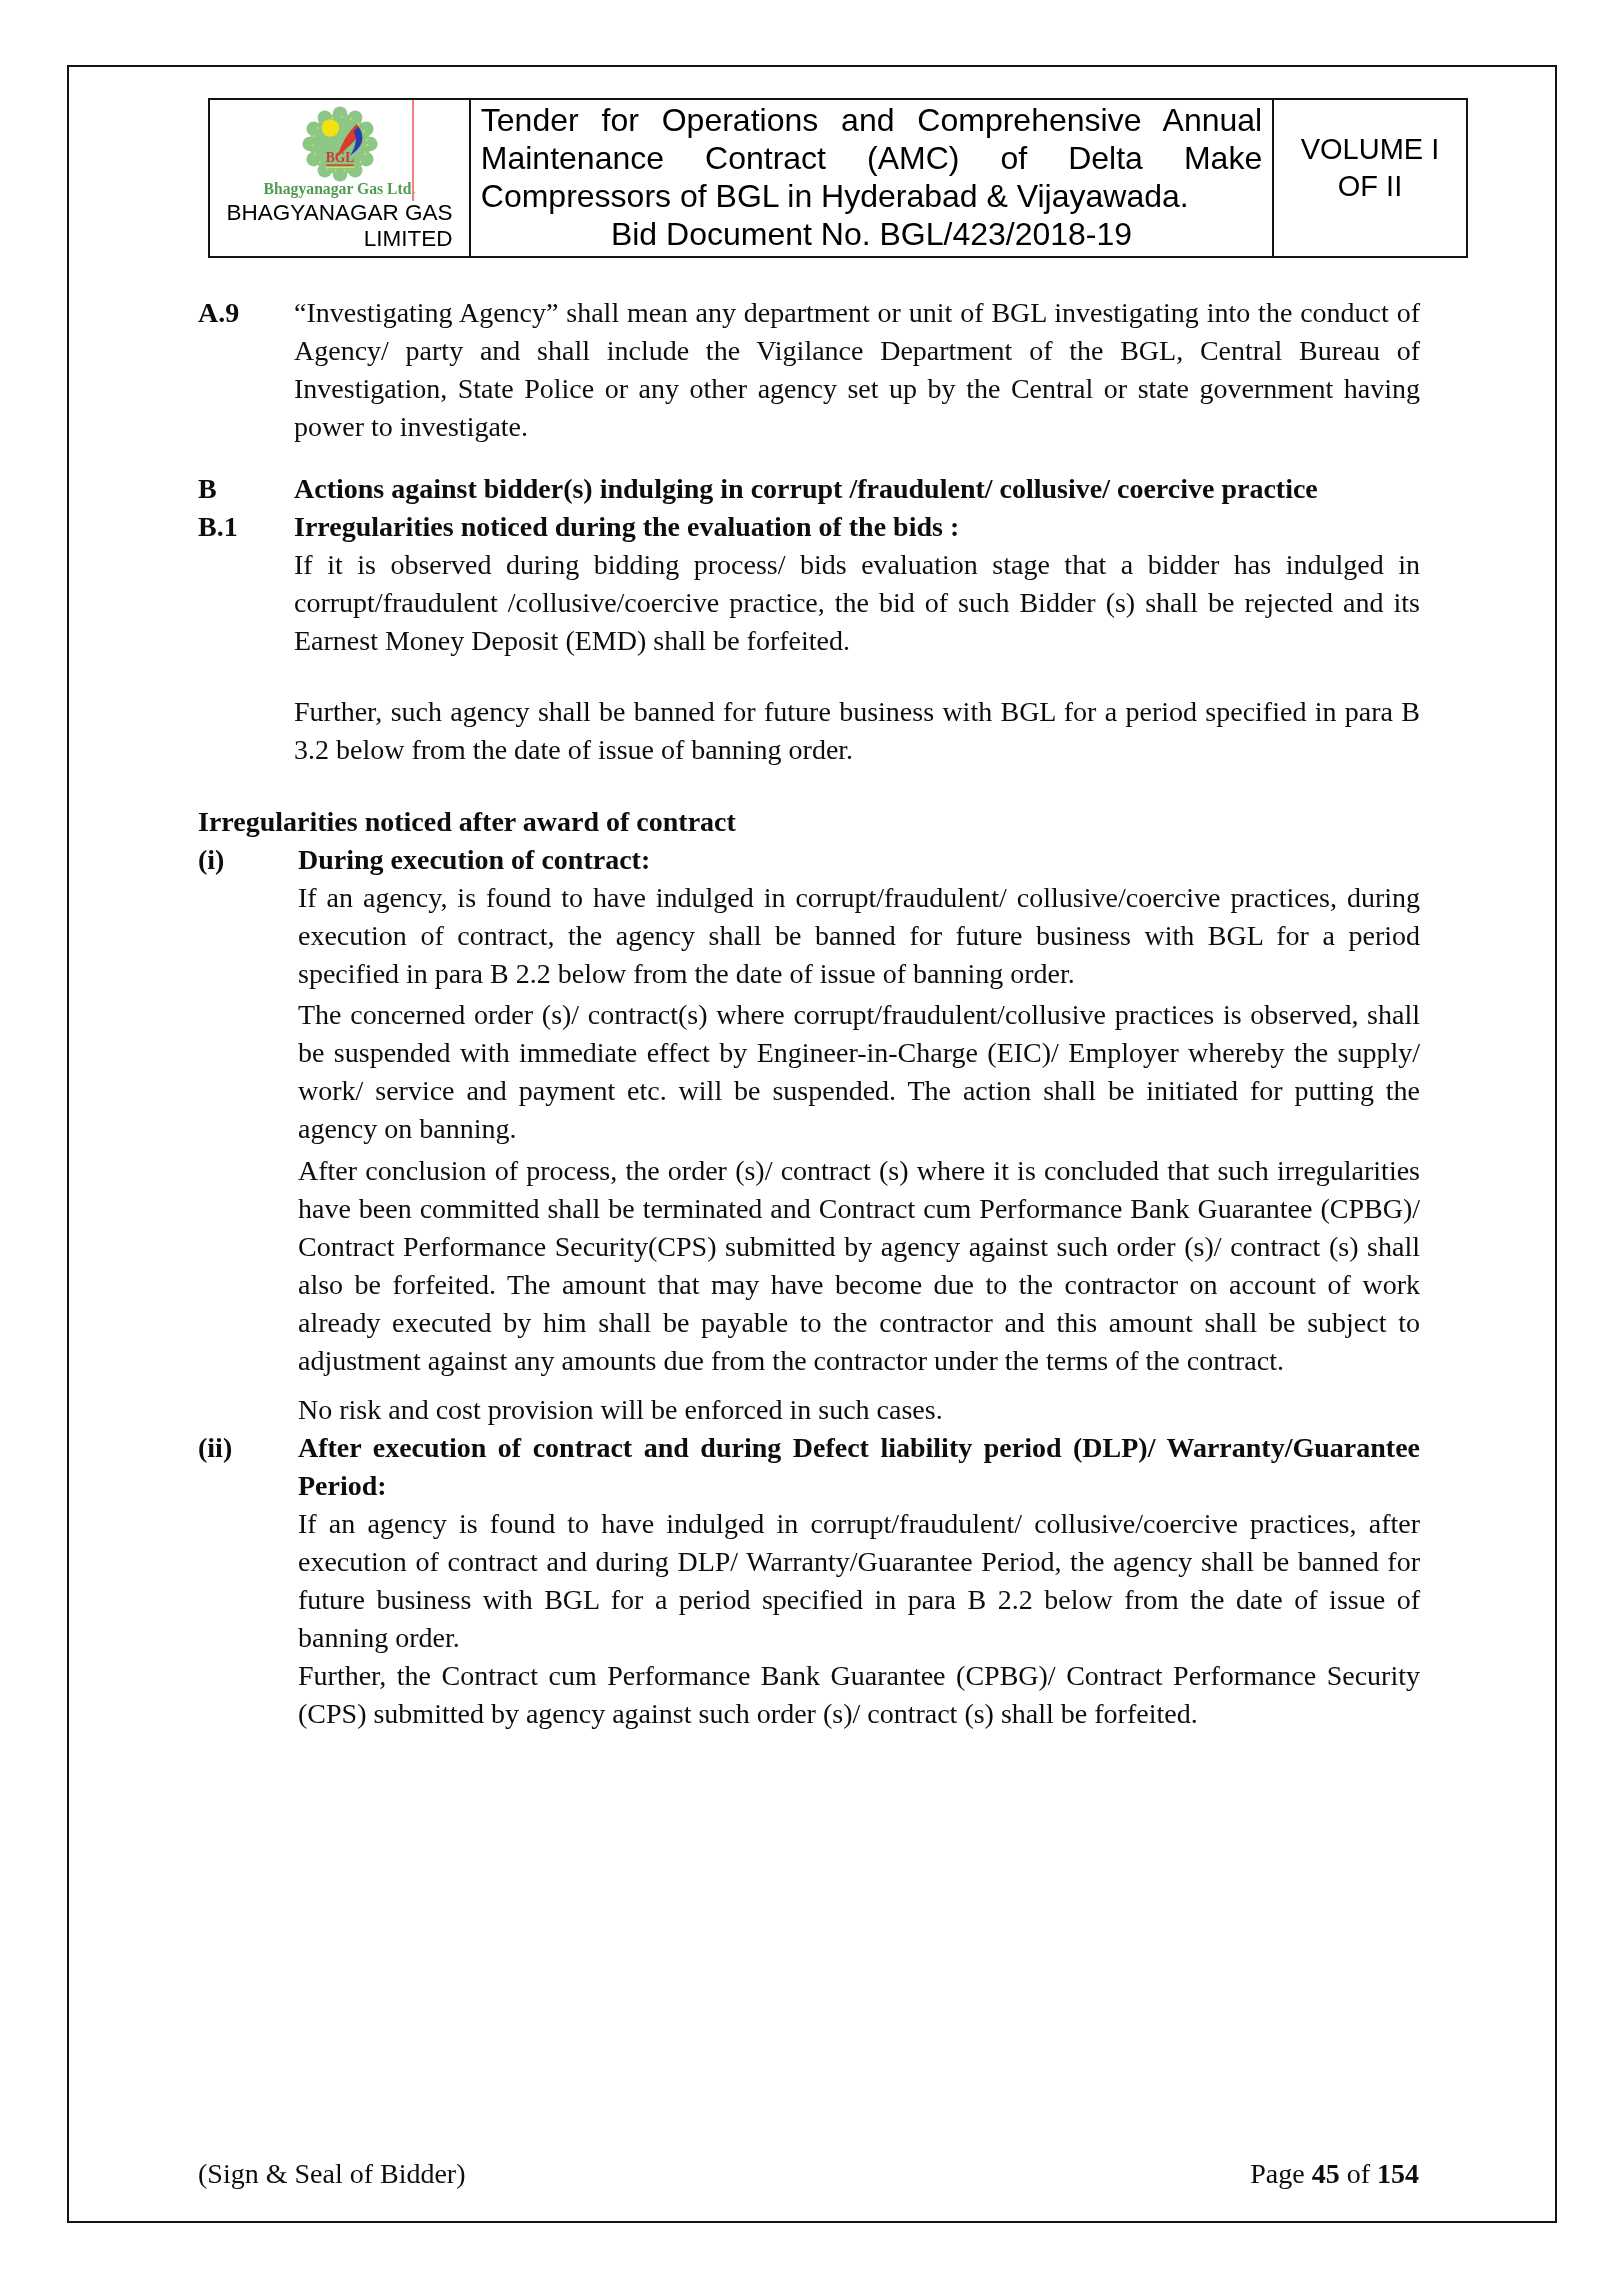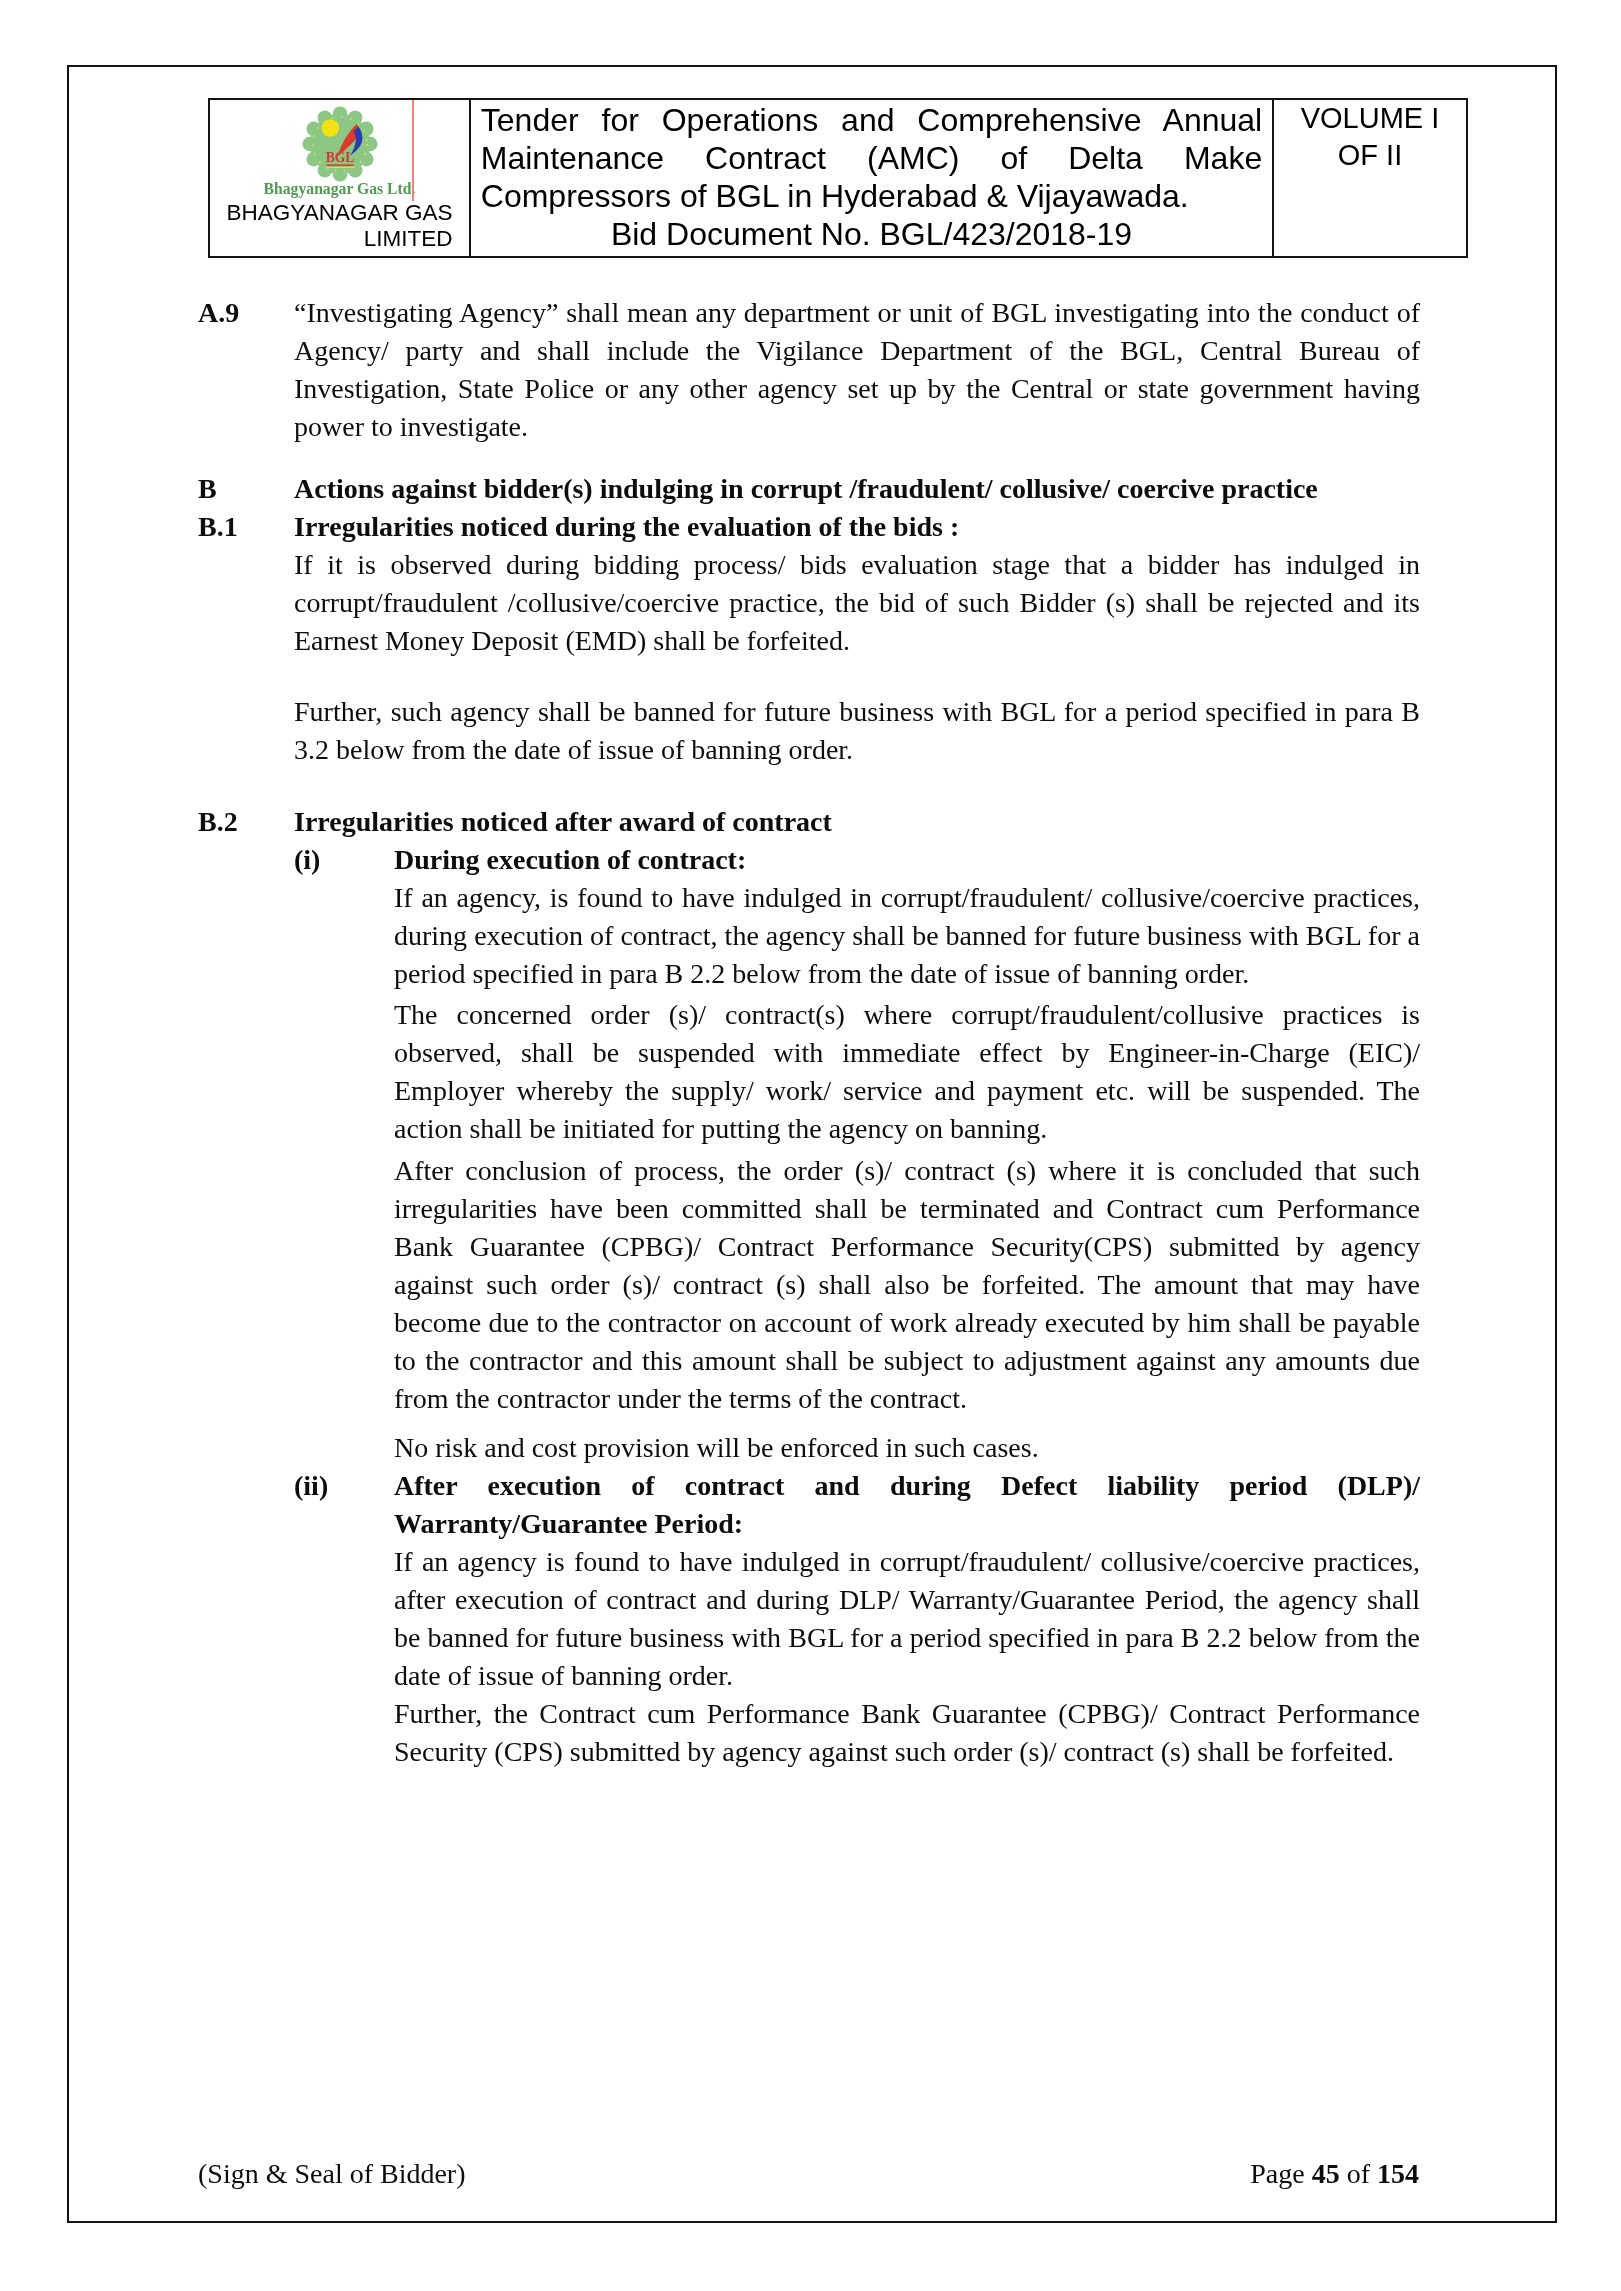--- a/index.html
+++ b/index.html
@@ -35,21 +35,21 @@
   }
   .title-cell {
     width:803px; border-right:2px solid #141414; padding:1px 9.8px 0 9.8px;
     font-family:"Liberation Sans", sans-serif; font-size:32px; line-height:38px;
     color:#000;
   }
   .title-just { text-align:justify; }
   .title-center { text-align:center; }
   .volume-cell {
     flex:1; font-family:"Liberation Sans", sans-serif; font-size:29px; line-height:37px;
-    text-align:center; color:#000;
+    text-align:center; padding-top:31px; color:#000;
   }
   
   .body-text {
     position:absolute; left:129px; top:227px; width:1222px;
     font-size:28px; line-height:38px; color:#0d0d0d;
   }
   .row { display:flex; }
   .lbl { width:96px; flex:none; font-weight:bold; }
   .lbl.plain { font-weight:bold; }
   .txt { flex:1; min-width:0; }
@@ -139,21 +139,20 @@
       <div class="row">
         <div class="lbl">B.1</div>
         <div class="txt">
           <div class="bold">Irregularities noticed during the evaluation of the bids :</div>
           <div class="just mb34">If it is observed during bidding process/ bids evaluation stage that a bidder has indulged in corrupt/fraudulent /collusive/coercive practice, the bid of such Bidder (s) shall be rejected and its Earnest Money Deposit (EMD) shall be forfeited.</div>
           <div class="just mb35">Further, such agency shall be banned for future business with BGL for a period specified in para B 3.2 below from the date of issue of banning order.</div>
         </div>
       </div>
 
       <div class="row">
-        <div class="lbl">B.2</div>
         <div class="txt">
           <div class="bold">Irregularities noticed after award of contract</div>
 
           <div class="subrow">
             <div class="sublbl bold">(i)</div>
             <div class="subtxt">
               <div class="bold">During execution of contract:</div>
               <div class="just mb4">If an agency, is found to have indulged in corrupt/fraudulent/ collusive/coercive practices, during execution of contract,  the agency shall be banned for future business with BGL for a period specified in para B 2.2 below from the date of issue of banning order.</div>
               <div class="just mb3">The concerned order (s)/ contract(s) where corrupt/fraudulent/collusive practices is observed, shall be suspended with immediate effect by Engineer-in-Charge (EIC)/ Employer whereby the supply/ work/ service and payment etc. will be suspended. The action shall be initiated for putting the agency on banning.</div>
               <div class="just mb5">After conclusion of process, the order (s)/ contract (s) where it is concluded that such irregularities have been committed shall be terminated and Contract cum Performance Bank Guarantee (CPBG)/ Contract Performance Security(CPS) submitted by agency against such order (s)/ contract (s) shall also be forfeited. The amount that may have become due to the contractor on account of work already executed by him shall be payable to the contractor and this amount shall be subject to adjustment against  any amounts due from the contractor under the terms of the contract.</div>

